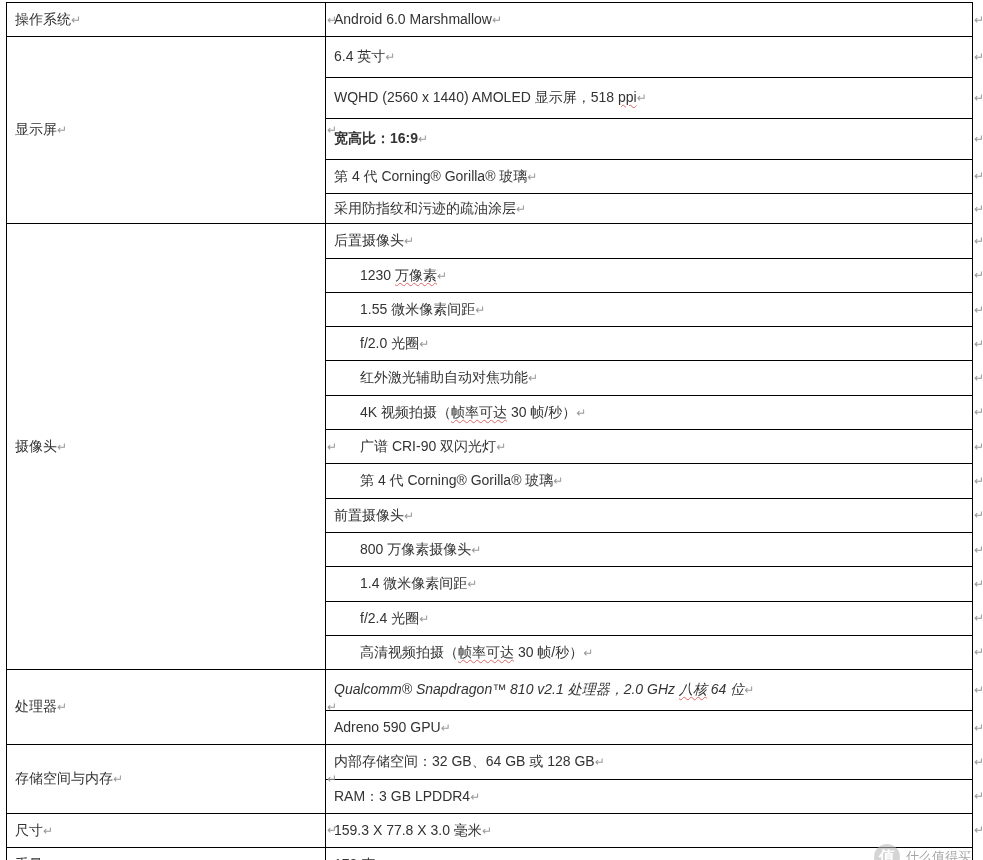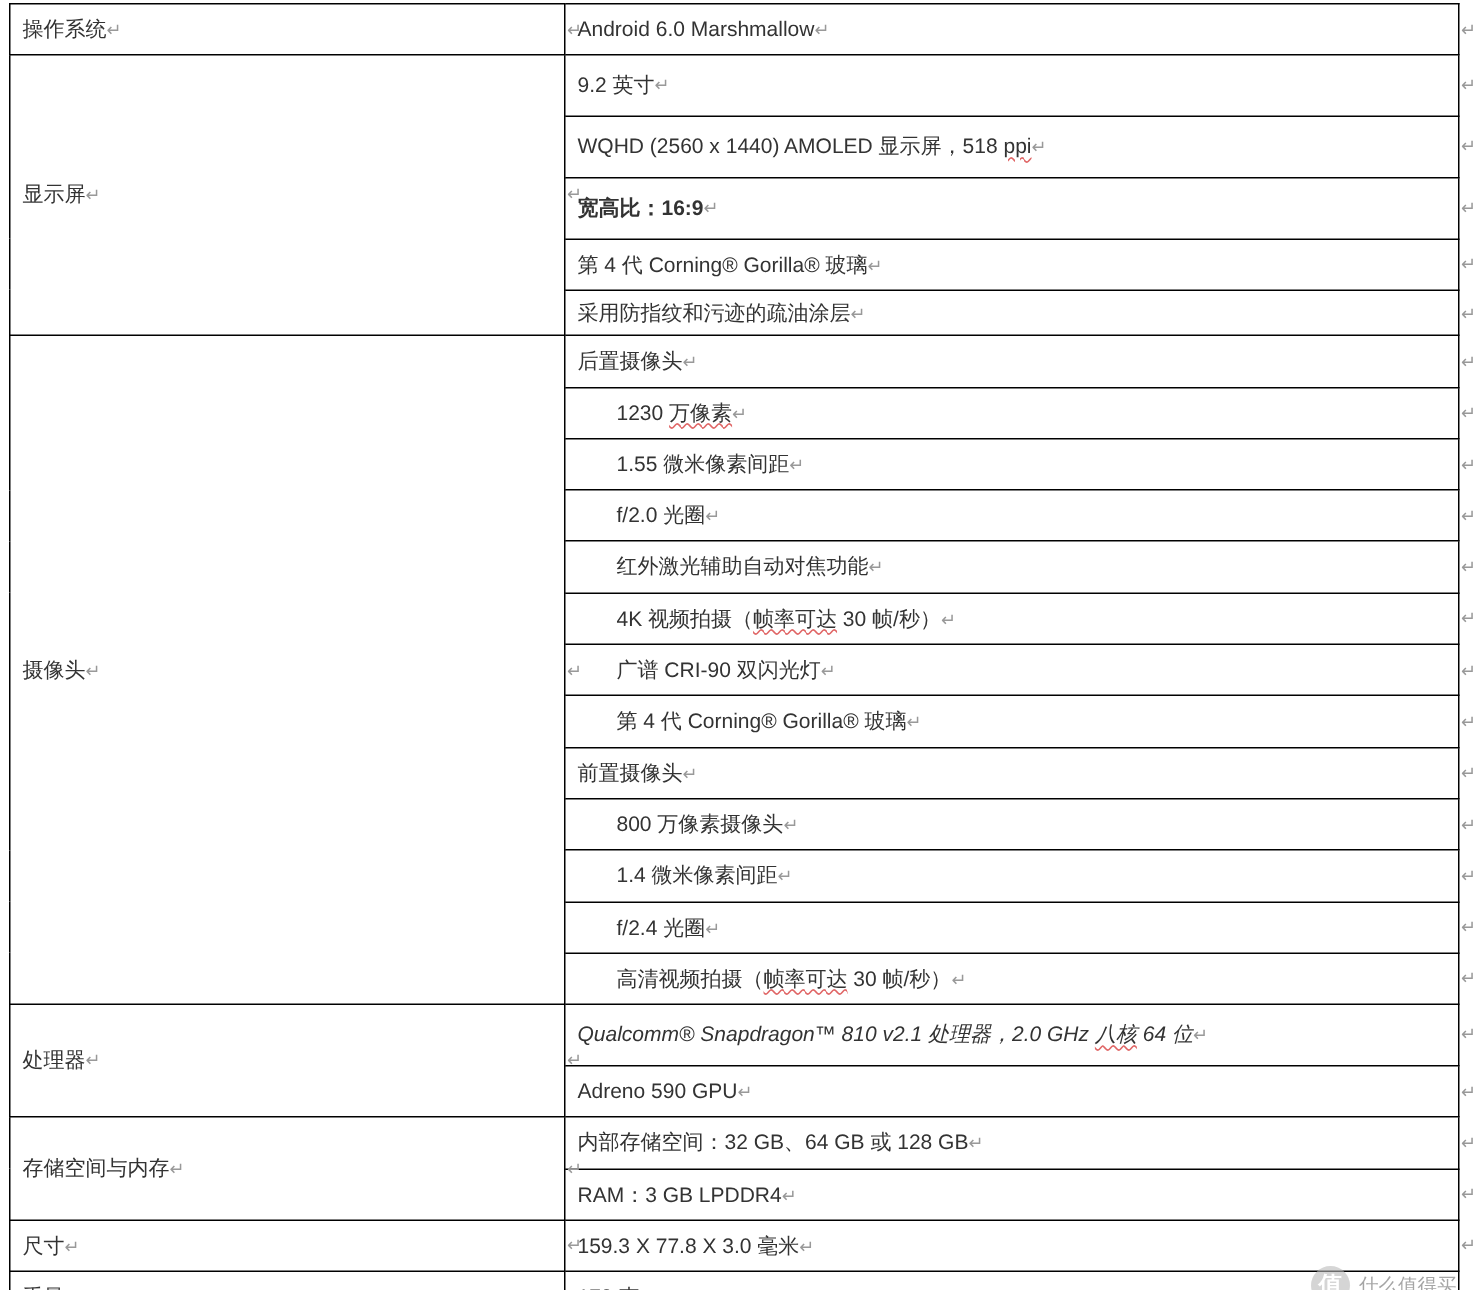--- a/index.html
+++ b/index.html
@@ -21,21 +21,21 @@
       margin-left: 6px;
       margin-top: 2px;
     }
     td {
       border: 1px solid #000;
       vertical-align: middle;
       padding: 0;
       position: relative;
     }
     .label-col {
-      width: 370px;
+      width: 319px;
       padding-left: 8px;
       margin-top: 42px;
     }
     .value-col {
       padding-left: 8px;
     }
     .row {
       height: 32px;
       line-height: 32px;
     }
@@ -96,21 +96,21 @@
 <body>
 
 <table>
   <tbody id="tbody">
       <tr class="row">
         <td class="label-col" rowspan="1"><span>操作系统</span><span class="para-mark">↵</span><span class="end-mark">↵</span></td>
         <td class="value-col"><span style="display: inline-block;">Android 6.0 Marshmallow</span><span class="para-mark">↵</span><span class="end-mark">↵</span></td>
       </tr>
       <tr class="row-tall">
         <td class="label-col" rowspan="5"><span>显示屏</span><span class="para-mark">↵</span><span class="end-mark">↵</span></td>
-        <td class="value-col"><span style="display: inline-block;">9.2 英寸</span><span class="para-mark">↵</span><span class="end-mark">↵</span></td>
+        <td class="value-col"><span style="display: inline-block;">6.4 英寸</span><span class="para-mark">↵</span><span class="end-mark">↵</span></td>
       </tr>
       <tr class="row-tall">
         <td class="value-col"><span style="display: inline-block;">WQHD (2560 x 1440) AMOLED 显示屏，518 <span class="squiggle">ppi</span></span><span class="para-mark">↵</span><span class="end-mark">↵</span></td>
       </tr>
       <tr class="row-tall">
         <td class="value-col"><span style="display: inline-block; font-weight: bold;">宽高比：16:9</span><span class="para-mark">↵</span><span class="end-mark">↵</span></td>
       </tr>
       <tr class="row">
         <td class="value-col"><span style="display: inline-block;">第 4 代 Corning® Gorilla® 玻璃</span><span class="para-mark">↵</span><span class="end-mark">↵</span></td>
       </tr>

